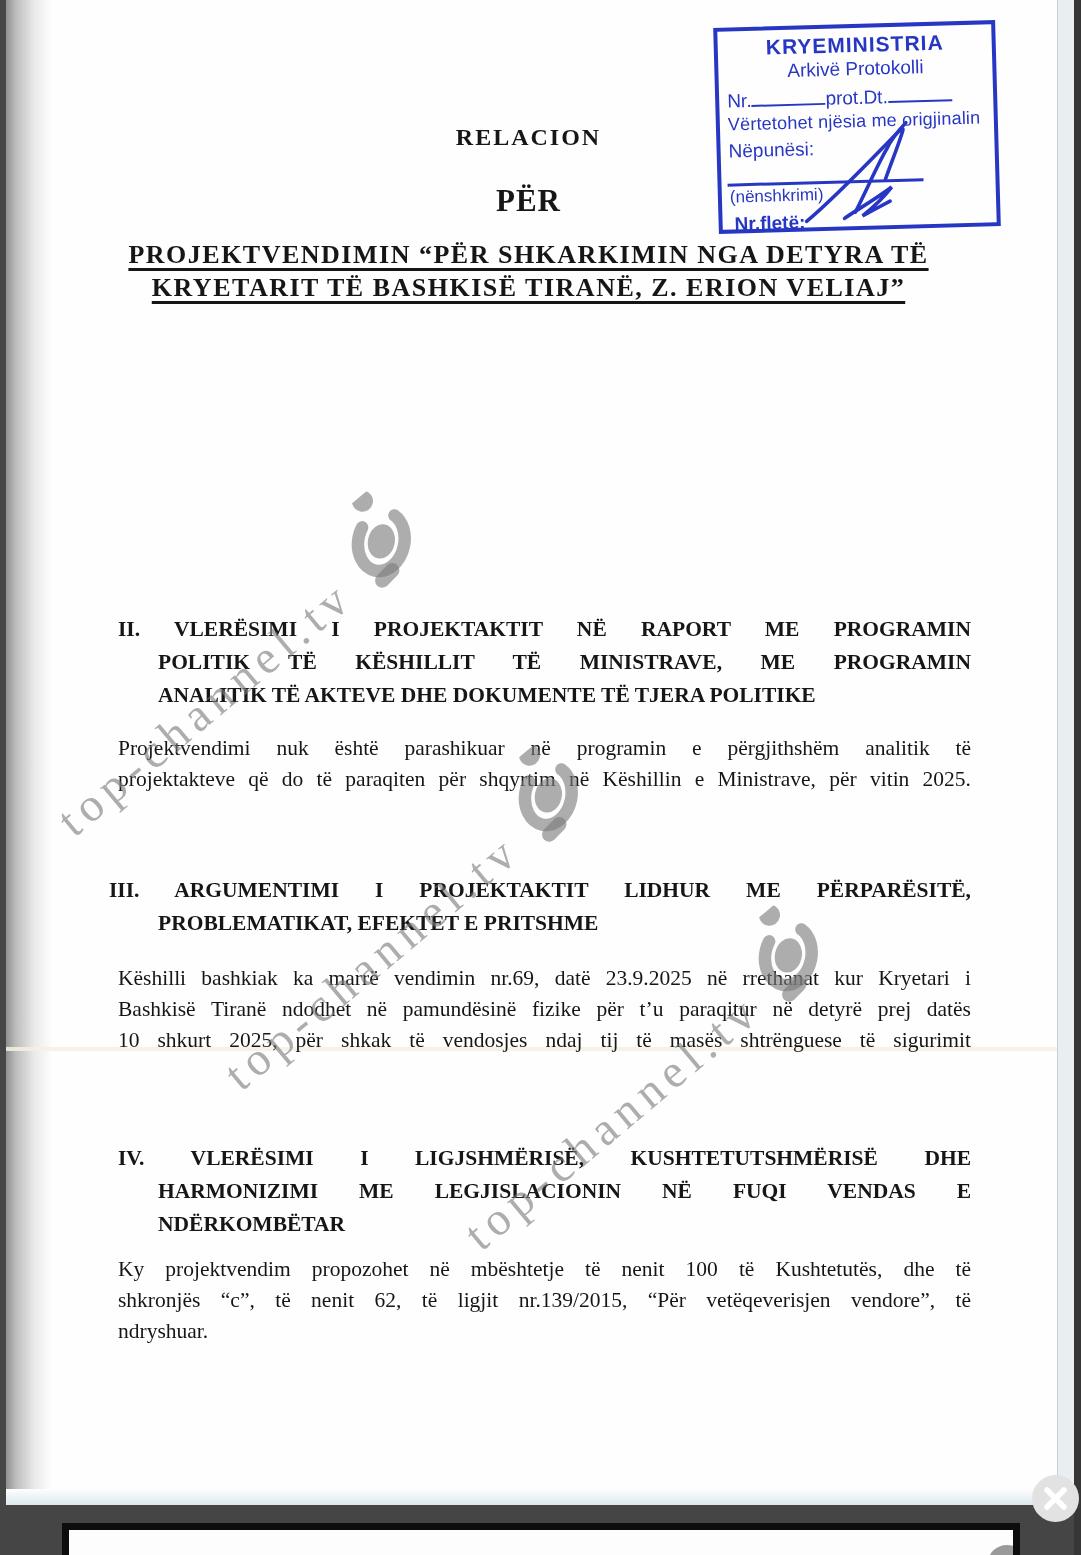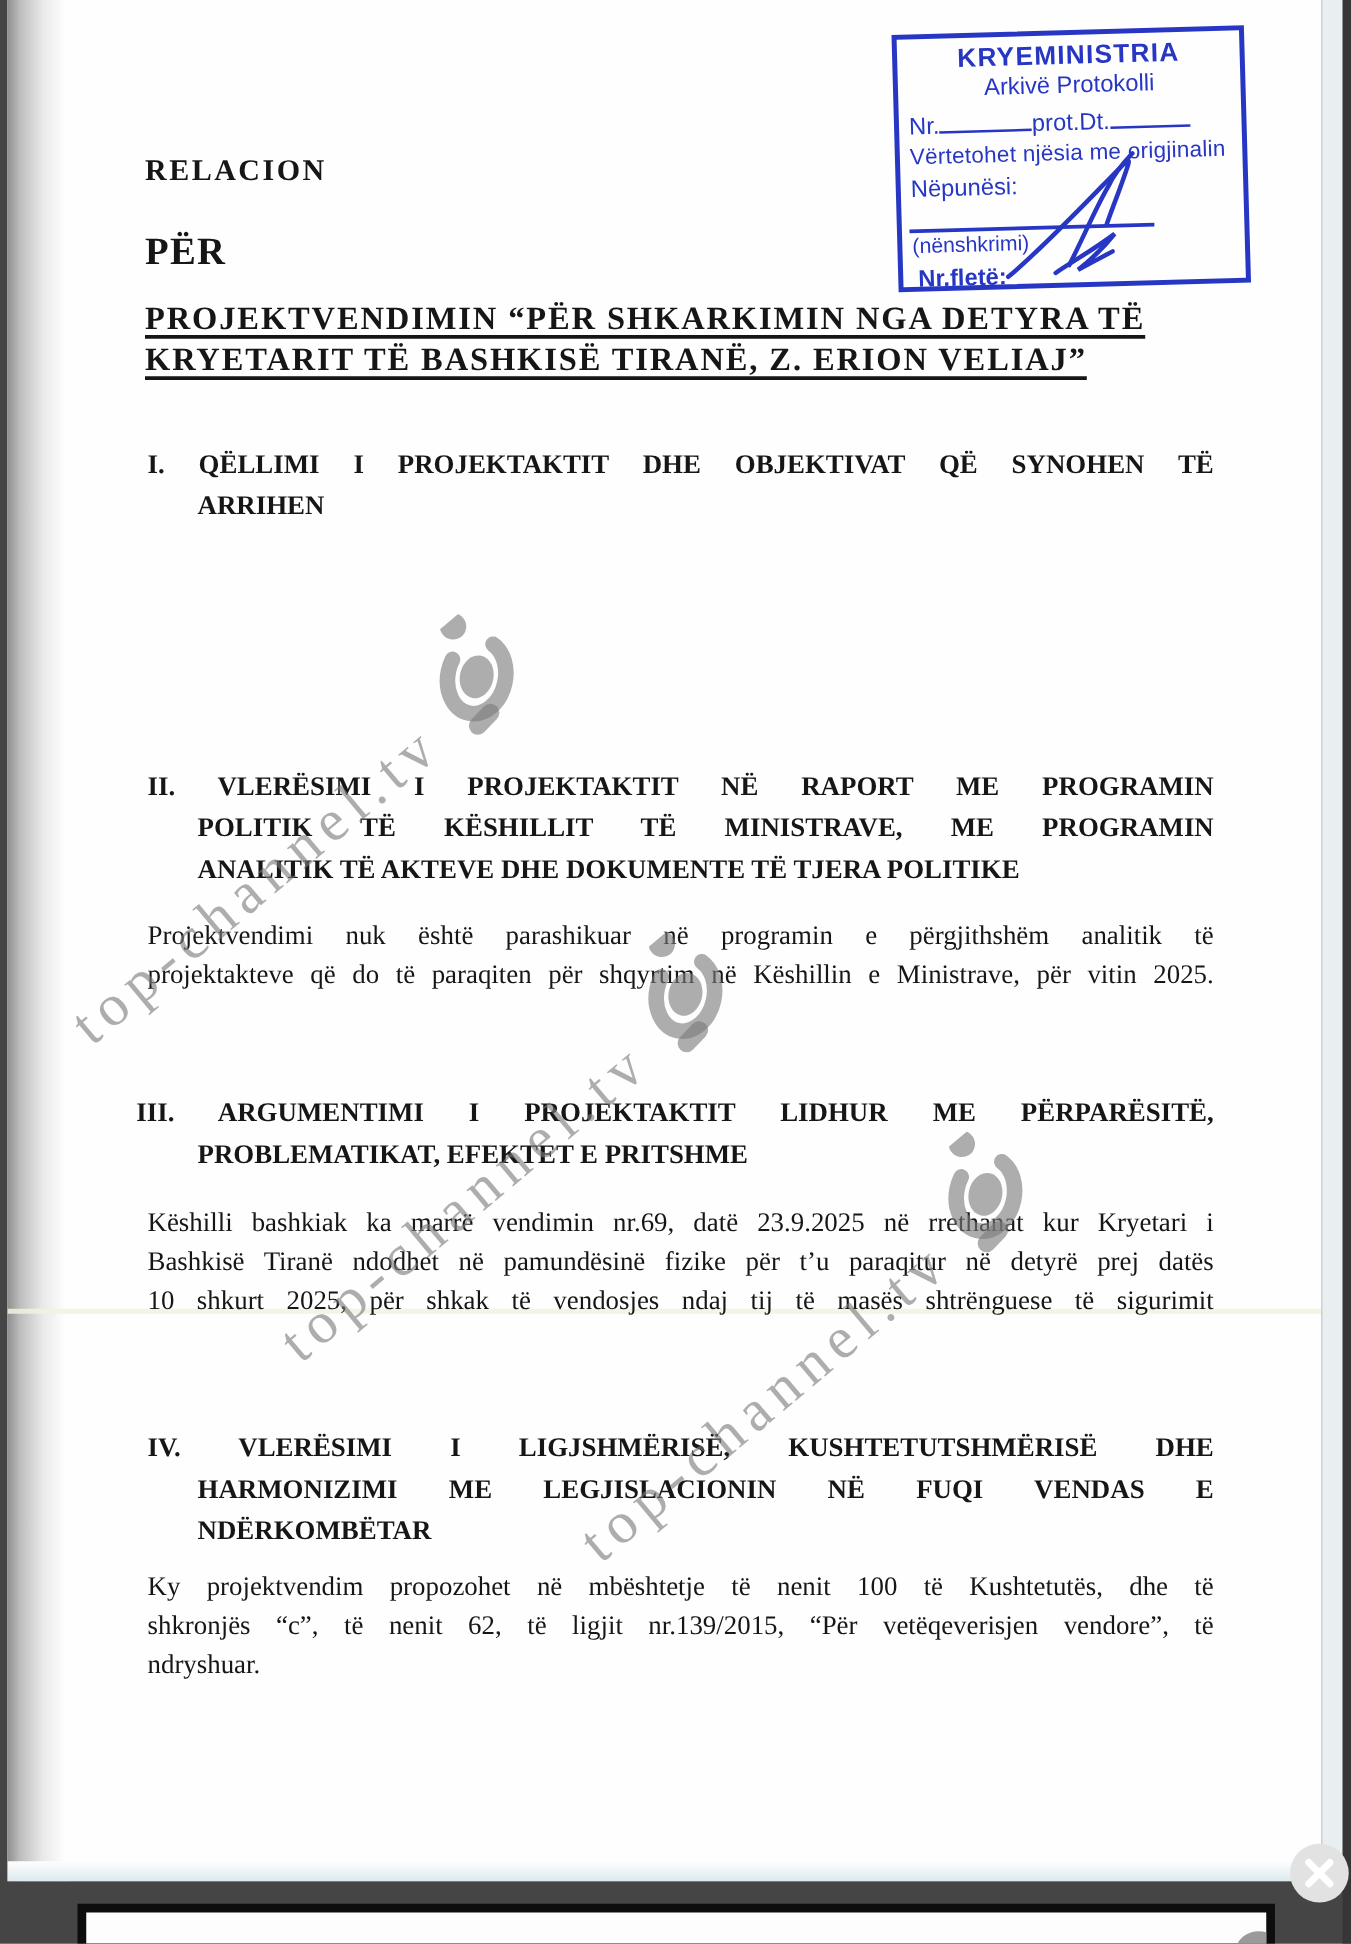--- a/index.html
+++ b/index.html
@@ -29,21 +29,21 @@
   .right-strip-light{
     position:absolute;left:1057px;top:0;width:17px;height:1505px;
     background:#e9eef1;border-left:1px solid #c6d2d8;
   }
   .right-strip-dark{
     position:absolute;left:1074px;top:0;width:7px;height:1555px;
     background:#363636;
   }
   
   .doc{color:#161616;}
-  .titleblock{position:absolute;left:110px;width:853px;text-align:left;}
+  .titleblock{position:absolute;left:96px;width:853px;text-align:center;}
   .t-relacion{top:124px;font-size:24px;font-weight:bold;letter-spacing:2px;}
   .t-per{top:183px;font-size:31px;font-weight:bold;letter-spacing:1px;}
   .t-subject{top:238px;font-size:26px;font-weight:bold;letter-spacing:1.5px;line-height:33px;}
   .t-subject .sline{text-decoration:underline;text-decoration-thickness:2.5px;text-underline-offset:5px;}
   .heading{position:absolute;left:112px;width:853px;font-weight:bold;font-size:21.5px;}
   .heading .hline{line-height:33px;white-space:nowrap;}
   .para{position:absolute;left:112px;width:853px;font-size:21.5px;}
   .para .pline{line-height:31px;}
   
   .stretch{text-align:justify;text-align-last:justify;white-space:normal !important;}
@@ -105,24 +105,20 @@
   <div class="page-left-shadow"></div>
   <div class="scan-line"></div>
 
   <div class="titleblock t-relacion">RELACION</div>
   <div class="titleblock t-per">PËR</div>
   <div class="titleblock t-subject">
     <div class="sline">PROJEKTVENDIMIN “PËR SHKARKIMIN NGA DETYRA TË</div>
     <div class="sline">KRYETARIT TË BASHKISË TIRANË, Z. ERION VELIAJ”</div>
   </div>
 
-  <div class="heading" style="top:355px">
-    <div class="hline stretch">I. QËLLIMI I PROJEKTAKTIT DHE OBJEKTIVAT QË SYNOHEN TË</div>
-    <div class="hline cont">ARRIHEN</div>
-  </div>
 
   <div class="heading" style="top:613px">
     <div class="hline stretch">II. VLERËSIMI I PROJEKTAKTIT NË RAPORT ME PROGRAMIN</div>
     <div class="hline cont stretch">POLITIK TË KËSHILLIT TË MINISTRAVE, ME PROGRAMIN</div>
     <div class="hline cont">ANALITIK TË AKTEVE DHE DOKUMENTE TË TJERA POLITIKE</div>
   </div>
   <div class="para" style="top:733px">
     <div class="pline stretch">Projektvendimi nuk është parashikuar në programin e përgjithshëm analitik të</div>
     <div class="pline stretch">projektakteve që do të paraqiten për shqyrtim në Këshillin e Ministrave, për vitin 2025.</div>
   </div>

